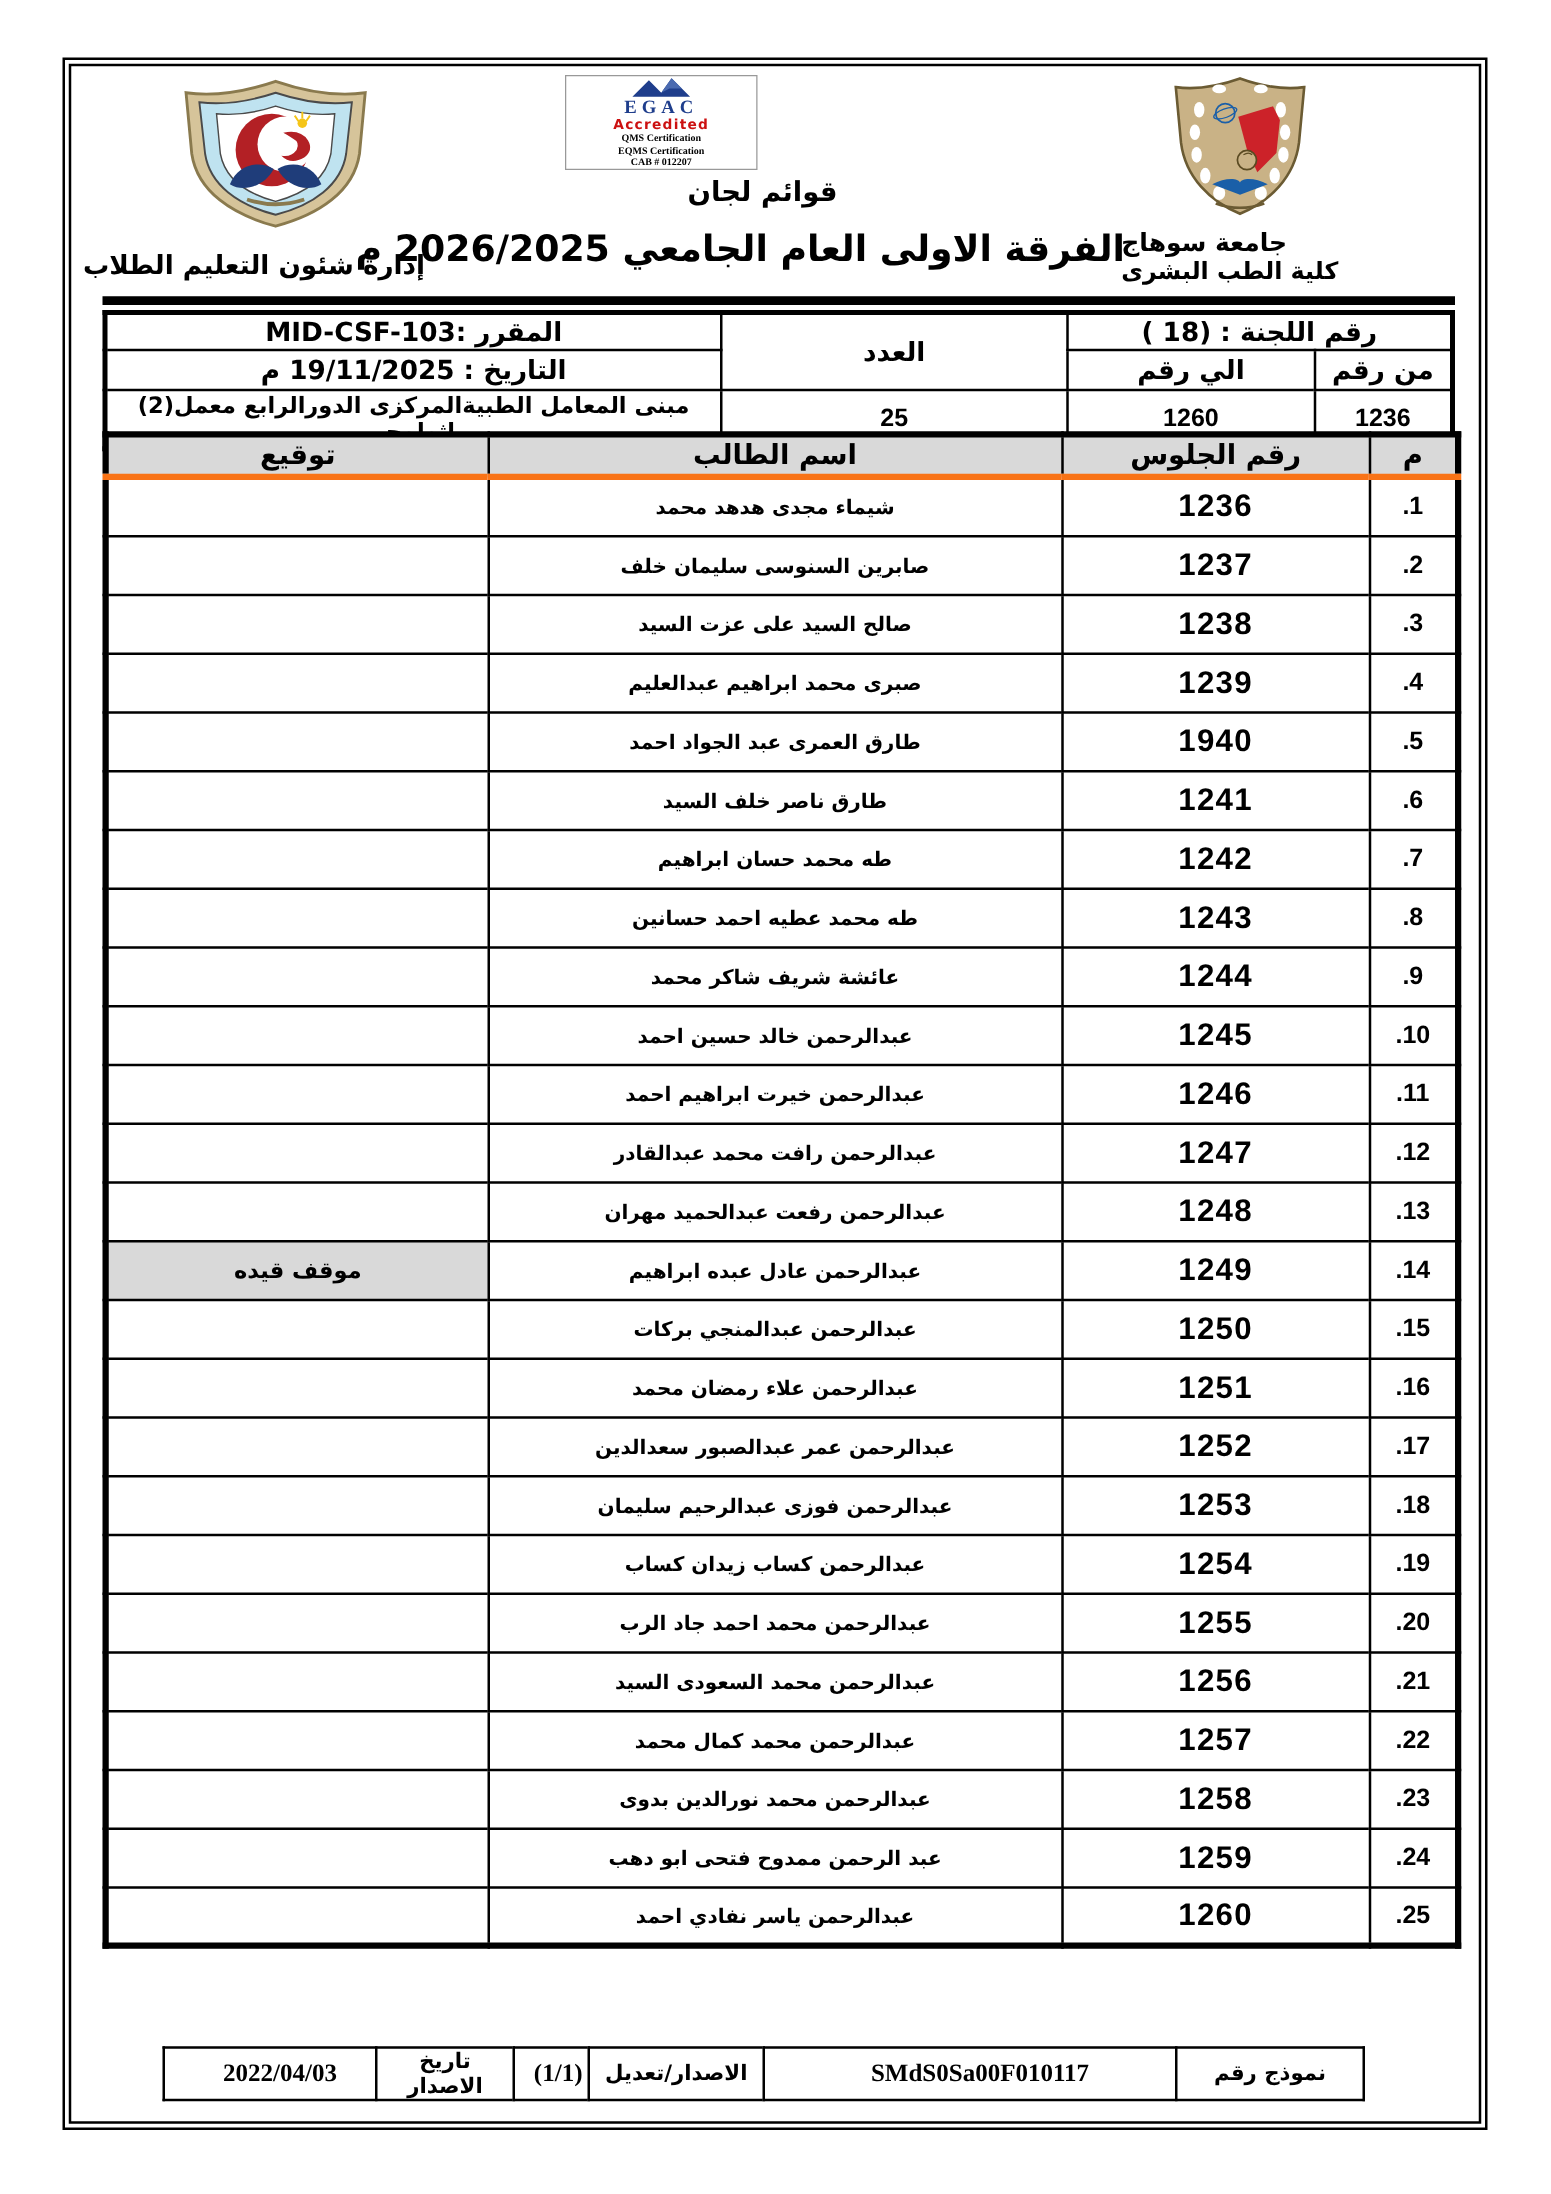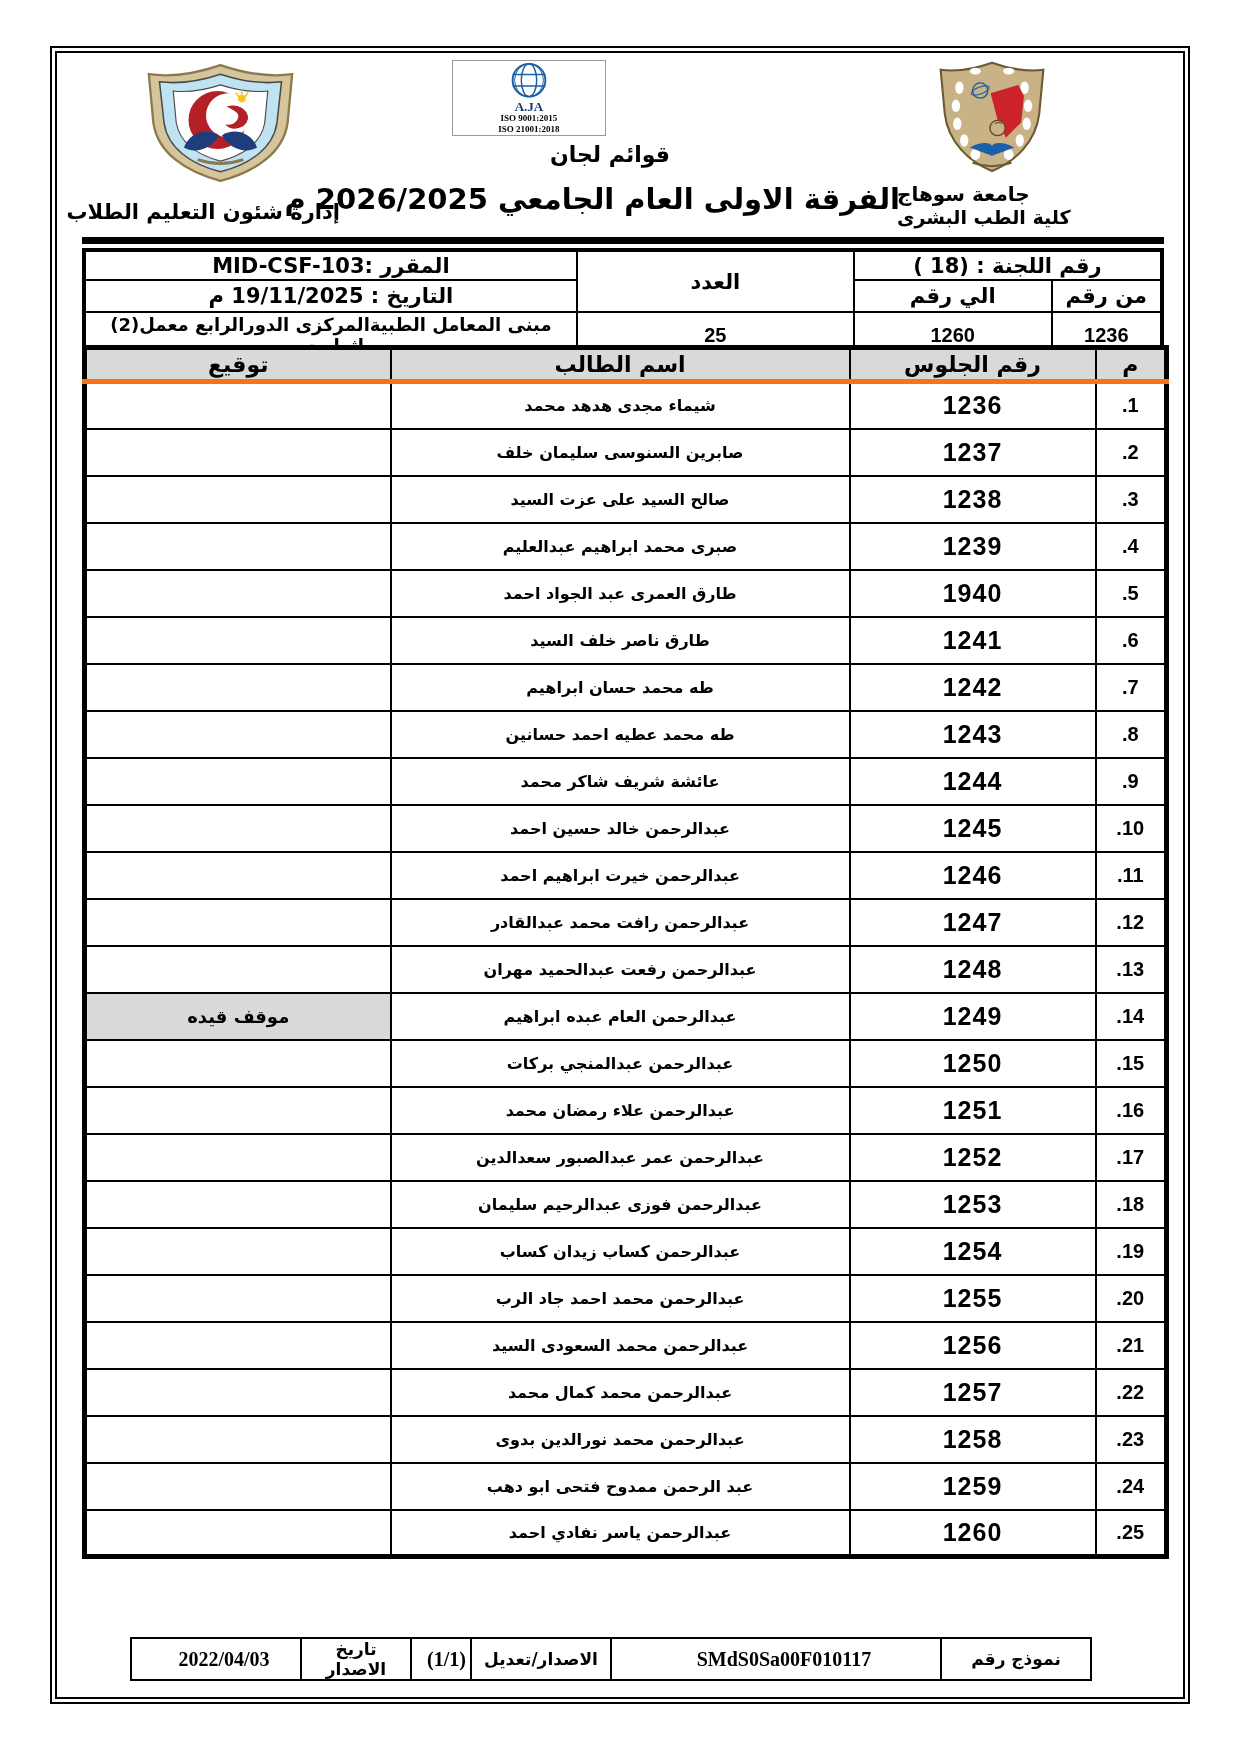--- a/index.html
+++ b/index.html
@@ -101,29 +101,29 @@
       <path d="M52,112 C60,92 82,86 98,96 C90,112 68,122 52,112 Z" fill="#1f3d7a"></path>
       <path d="M148,112 C140,92 118,86 102,96 C110,112 132,122 148,112 Z" fill="#1f3d7a"></path>
       <path d="M70,128 q30,10 60,0" stroke="#8a7a4e" stroke-width="4" fill="none"></path>
     </svg>
   </div>
   <div class="dept">إدارة شئون التعليم الطلاب</div>
 </div>
 
 <div class="certs">
   <div class="cert-box">
-    <svg width="46" height="40" viewBox="0 0 46 40">
-      <circle cx="23" cy="20" r="17" fill="none" stroke="#1a5fa8" stroke-width="2"></circle>
-      <ellipse cx="23" cy="20" rx="8" ry="17" fill="none" stroke="#1a5fa8" stroke-width="1.5"></ellipse>
-      <ellipse cx="23" cy="20" rx="15" ry="17" fill="none" stroke="#1a5fa8" stroke-width="1"></ellipse>
-      <path d="M6,14 h34 M6,26 h34" stroke="#1a5fa8" stroke-width="1.5"></path>
+    <svg width="60" height="22" viewBox="0 0 60 22">
+      <path d="M2,20 L18,4 L30,16 L40,2 L58,20 Z" fill="#1f3e8c"></path>
+      <path d="M30,16 L40,2 L50,12 L38,12 Z" fill="#4a6ab0"></path>
     </svg>
-    <div class="aja-name">A.JA</div>
-    <div class="iso-line">ISO 9001:2015</div>
-    <div class="iso-line">ISO 21001:2018</div>
+    <div class="egac-name">EGAC</div>
+    <div class="egac-accred">Accredited</div>
+    <div class="cert-line">QMS Certification</div>
+    <div class="cert-line">EQMS Certification</div>
+    <div class="cert-line">CAB # 012207</div>
   </div>
 </div>
 
 <div class="title1">قوائم لجان</div>
 <div class="title2">الفرقة الاولى العام الجامعي 2026/2025 م</div>
 <div class="hrule"></div>
 
 <table class="info-table">
   <colgroup>
       <col style="width:110px">
@@ -246,21 +246,21 @@
       </tr>
       <tr>
         <td class="idx">13.</td>
         <td class="seat">1248</td>
         <td class="sname">عبدالرحمن رفعت عبدالحميد مهران</td>
         <td class="sig"></td>
       </tr>
       <tr>
         <td class="idx">14.</td>
         <td class="seat">1249</td>
-        <td class="sname">عبدالرحمن العام عبده ابراهيم</td>
+        <td class="sname">عبدالرحمن عادل عبده ابراهيم</td>
         <td class="sig hl">موقف قيده</td>
       </tr>
       <tr>
         <td class="idx">15.</td>
         <td class="seat">1250</td>
         <td class="sname">عبدالرحمن عبدالمنجي بركات</td>
         <td class="sig"></td>
       </tr>
       <tr>
         <td class="idx">16.</td>

